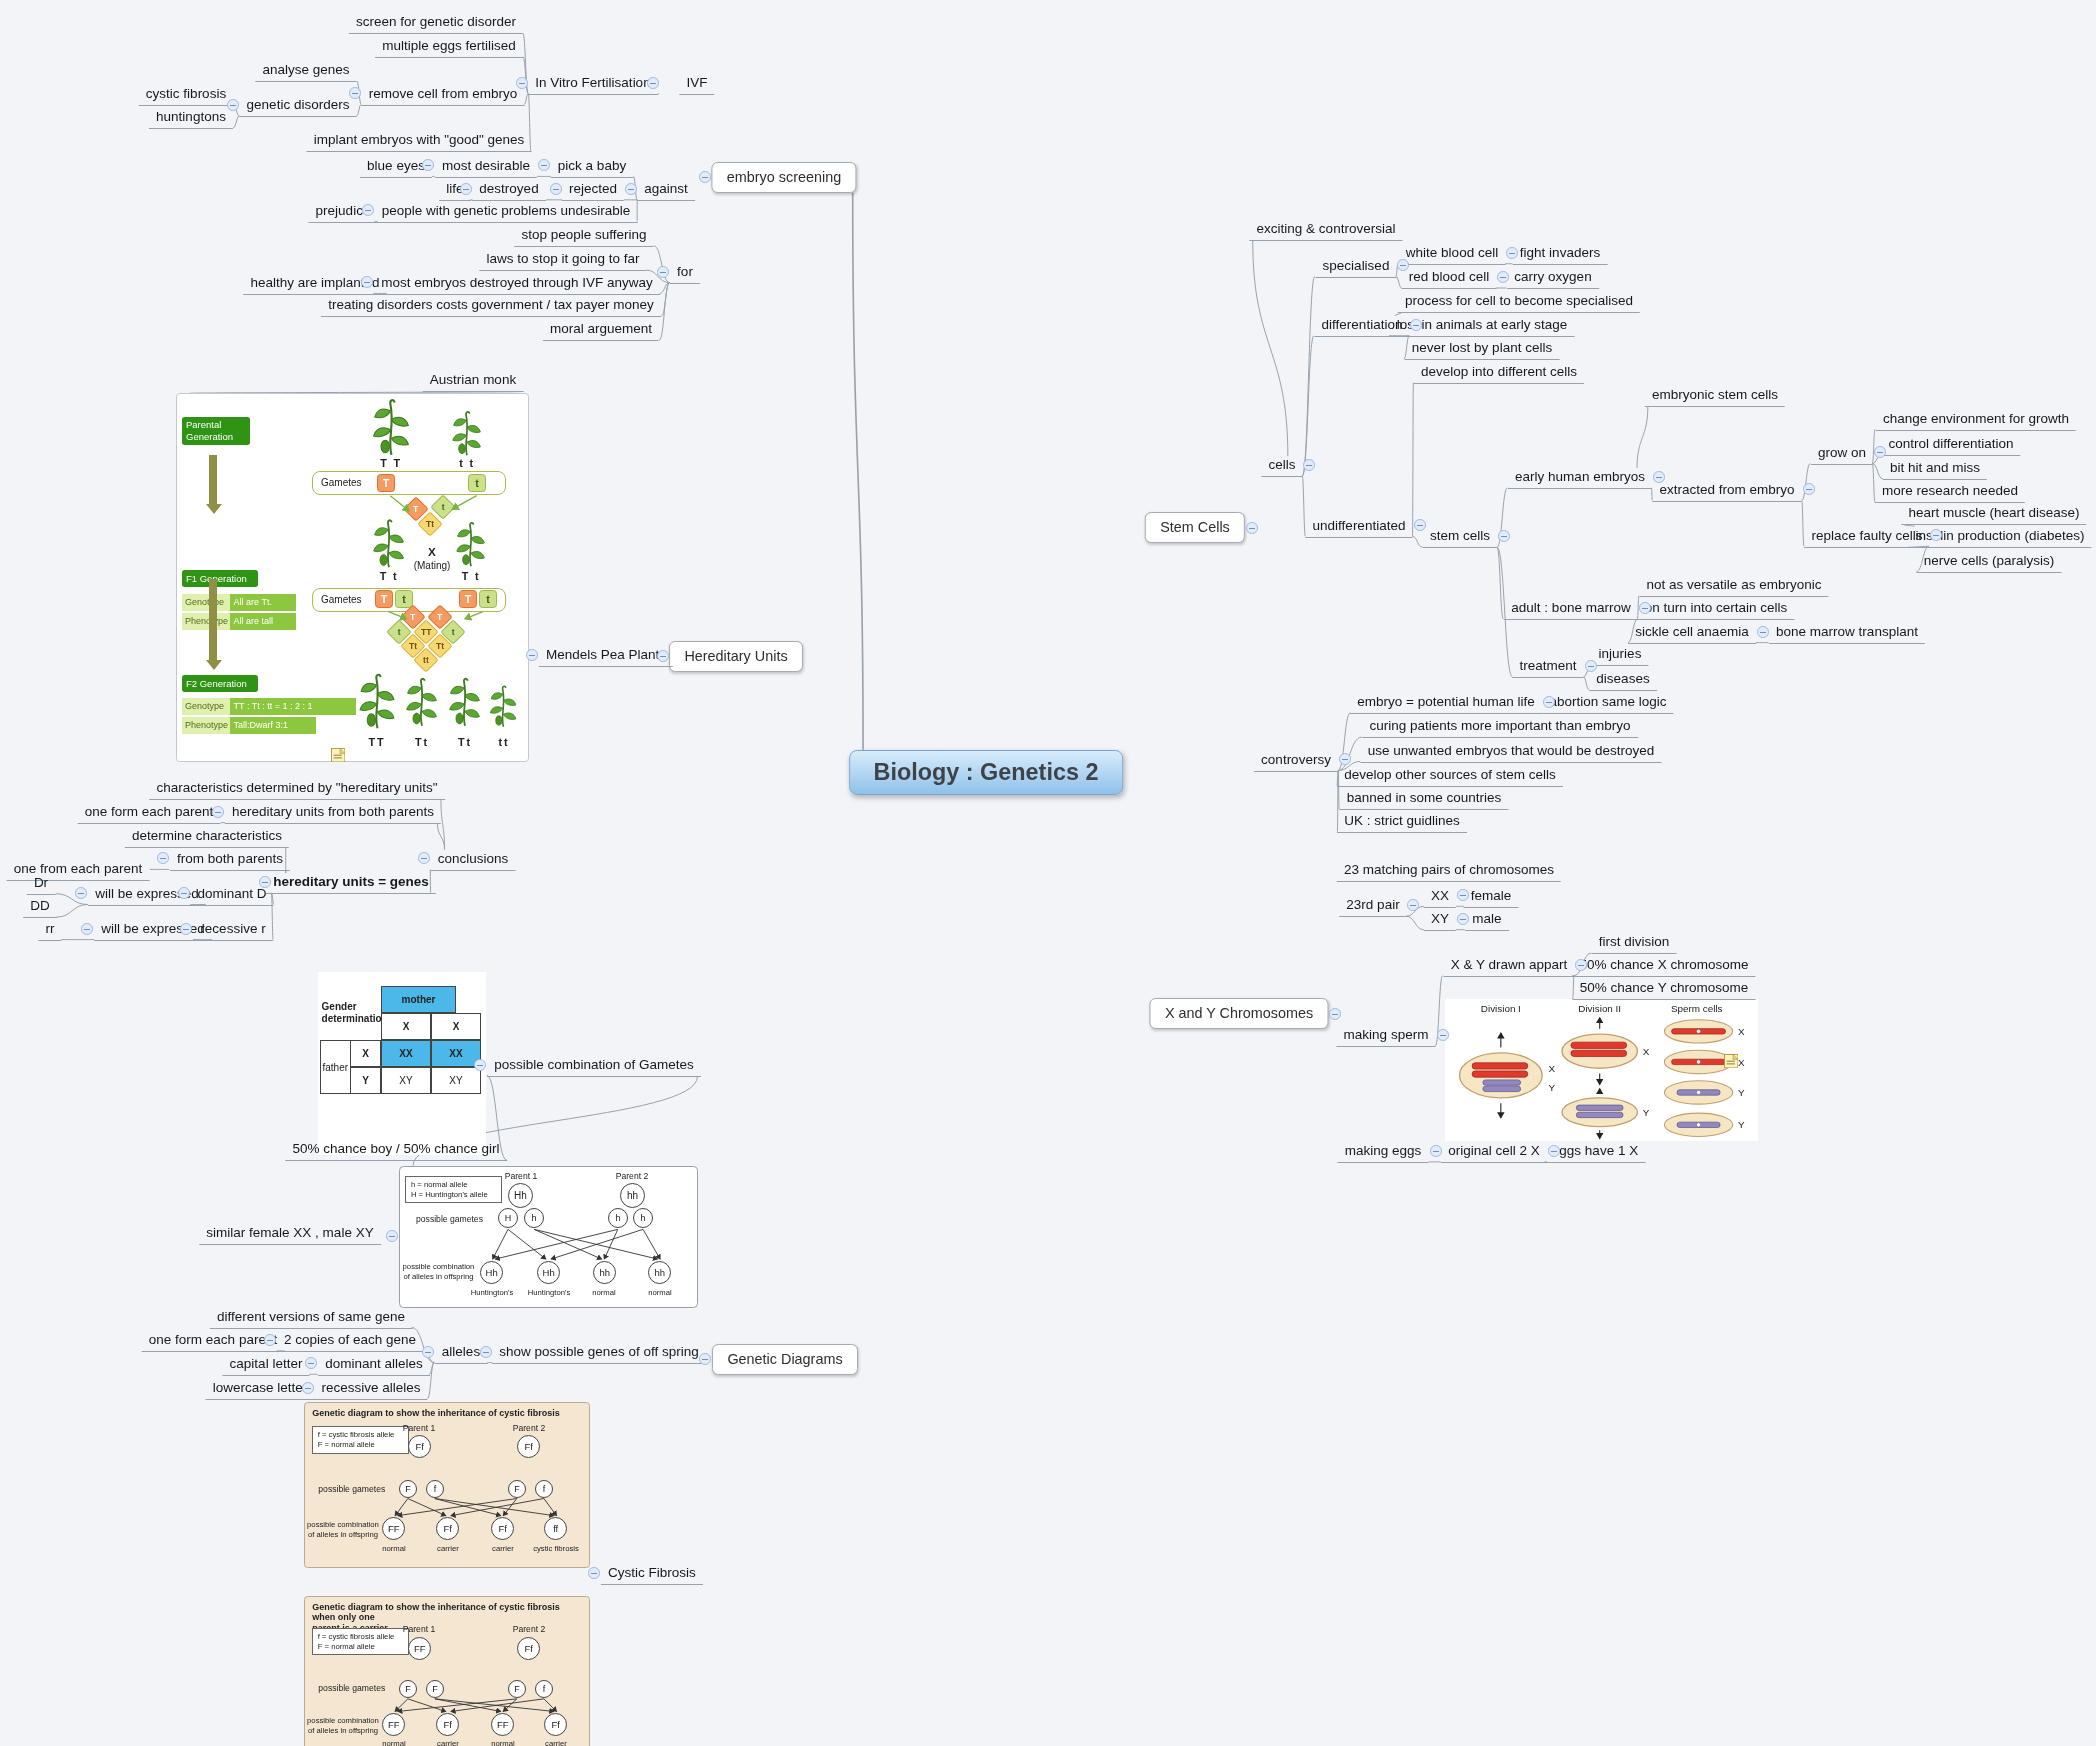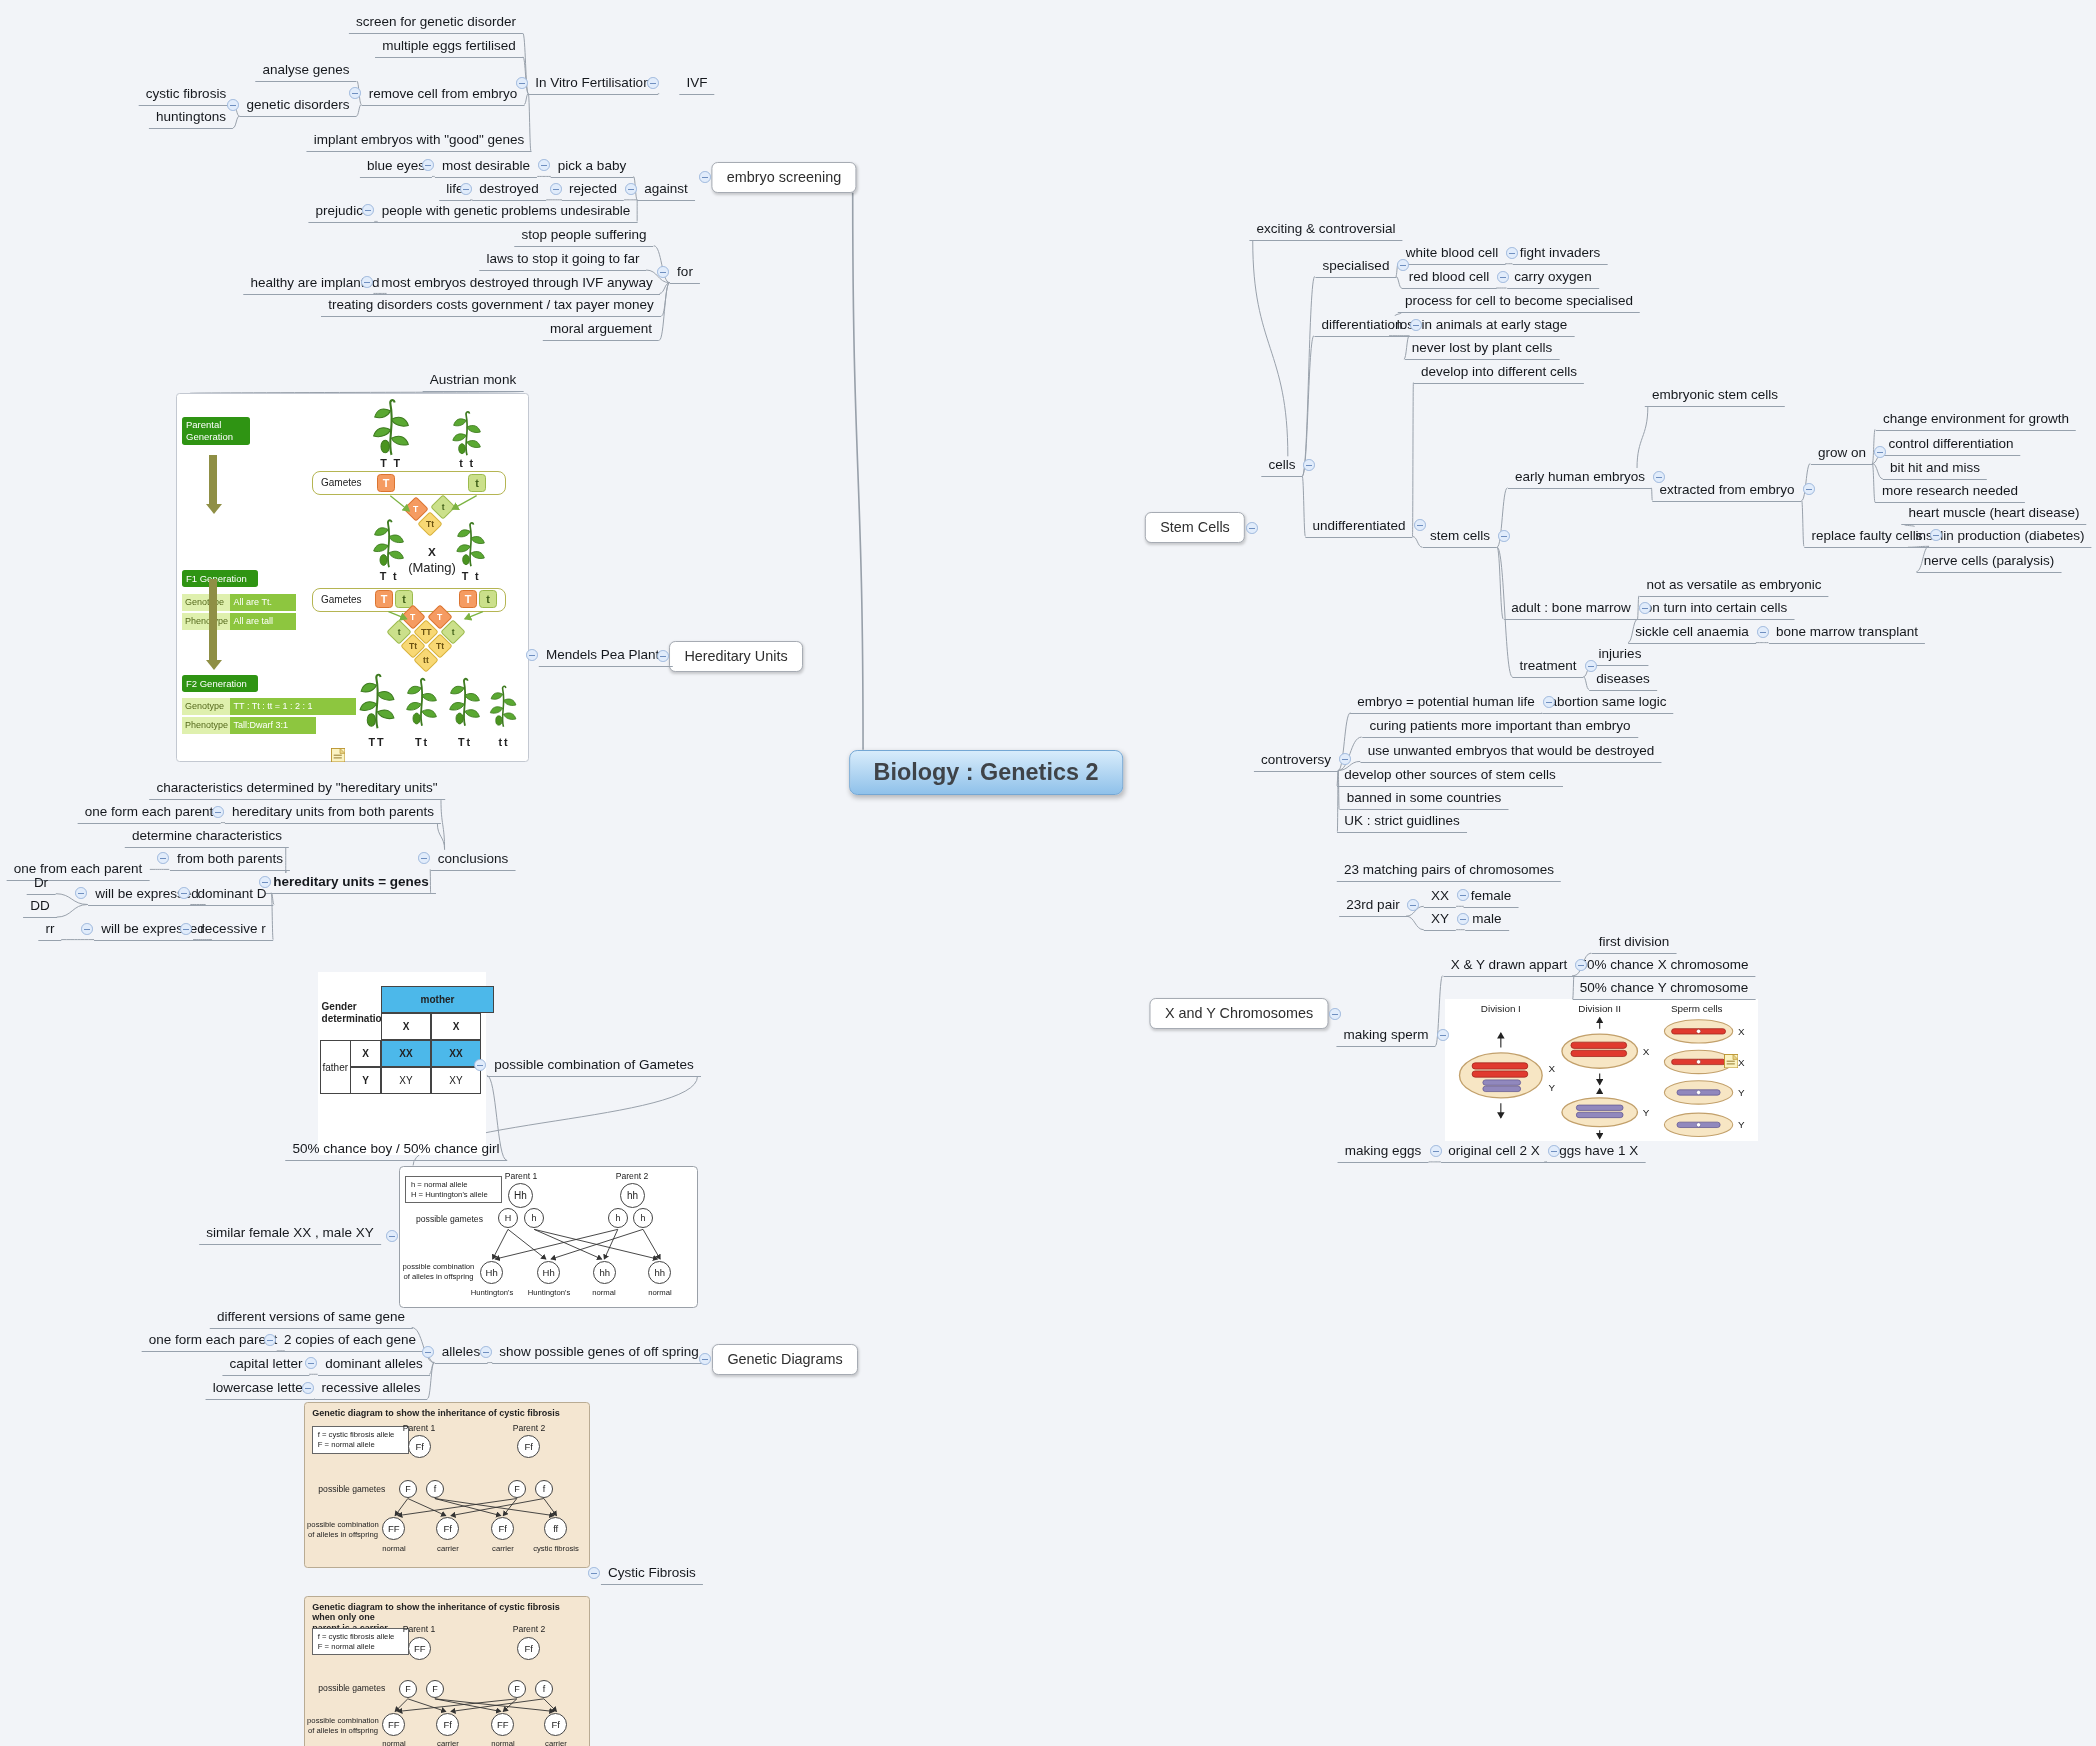--- a/index.html
+++ b/index.html
@@ -43,21 +43,21 @@
     justify-content:center;font-weight:bold;font-size:10.8px;box-sizing:border-box;}
   .chip.o{background:#f59b61;border:0.9px solid #db7430;color:#fff;}
   .chip.g{background:#cbe08b;border:0.9px solid #9cba4e;color:#41601a;}
   .dm{position:absolute;width:18px;height:18px;transform:rotate(45deg);border-radius:2.7px;
     display:flex;align-items:center;justify-content:center;box-sizing:border-box;}
   .dm>span{transform:rotate(-45deg);font-size:8.6px;font-weight:bold;}
   .dm.o{background:#f59b61;border:0.9px solid #db7430;color:#fff;}
   .dm.g{background:#cbe08b;border:0.9px solid #9cba4e;color:#41601a;}
   .dm.y{background:#f8d874;border:0.9px solid #d8b23c;color:#6b5312;}
   .mx{position:absolute;transform:translateX(-50%);font-weight:bold;font-size:11.7px;color:#222;}
-  .mxs{position:absolute;transform:translateX(-50%);font-size:13px;color:#222;text-align:center;}
+  .mxs{position:absolute;transform:translateX(-50%);font-size:10px;color:#222;text-align:center;}
   .figtitle{position:absolute;font-weight:bold;font-size:9px;color:#222;white-space:pre-line;line-height:10.8px;}
   .legend{position:absolute;border:0.9px solid #666;background:#fff;font-size:7.7px;color:#222;
     padding:2.7px 4.5px;white-space:pre-line;line-height:10px;}
   .ptit{position:absolute;transform:translateX(-50%);font-size:8.6px;color:#222;white-space:nowrap;}
   .circ{position:absolute;border:1.2px solid #444;border-radius:50%;background:#fff;
     display:flex;align-items:center;justify-content:center;color:#222;box-sizing:border-box;}
   .gl{position:absolute;font-size:8.6px;color:#222;white-space:pre-line;line-height:10px;text-align:center;}
   .out{position:absolute;transform:translateX(-50%);font-size:7.7px;color:#222;white-space:nowrap;}
   .pc{position:absolute;border:0.9px solid #444;display:flex;align-items:center;justify-content:center;
     font-size:10px;font-weight:bold;background:#fff;color:#222;box-sizing:border-box;}
@@ -313,21 +313,21 @@
       <line x1="237" y1="113" x2="258" y2="130" stroke="#7cb342" stroke-width="1.4" marker-end="url(#ga)"></line>
       <line x1="333" y1="113" x2="306" y2="128" stroke="#7cb342" stroke-width="1.4" marker-end="url(#ga)"></line>
       <line x1="235" y1="242" x2="255" y2="250" stroke="#7cb342" stroke-width="1.4" marker-end="url(#ga)"></line>
       <line x1="340" y1="242" x2="320" y2="250" stroke="#7cb342" stroke-width="1.4" marker-end="url(#ga)"></line>
     </svg>
   </div>
 
   <div class="fig" id="fig-gender" style="left:318px;top:972px">
     <div class="gdt" style="left:3.6px;top:29px">Gender
 determination</div>
-    <div class="pc blue" style="left:63px;top:14.4px;width:113px;height:27px">mother</div>
+    <div class="pc blue" style="left:63px;top:14.4px;width:75px;height:27px">mother</div>
     <div class="pc" style="left:63px;top:41px;width:50px;height:27px">X</div>
     <div class="pc" style="left:113px;top:41px;width:50px;height:27px">X</div>
     <div class="pc" style="left:1.8px;top:68px;width:31px;height:54px;font-weight:normal">father</div>
     <div class="pc" style="left:32px;top:68px;width:31px;height:27px">X</div>
     <div class="pc" style="left:32px;top:95px;width:31px;height:27px">Y</div>
     <div class="pc blue" style="left:63px;top:68px;width:50px;height:27px">XX</div>
     <div class="pc blue" style="left:113px;top:68px;width:50px;height:27px">XX</div>
     <div class="pc" style="left:63px;top:95px;width:50px;height:27px;font-weight:normal">XY</div>
     <div class="pc" style="left:113px;top:95px;width:50px;height:27px;font-weight:normal">XY</div>
   </div>

